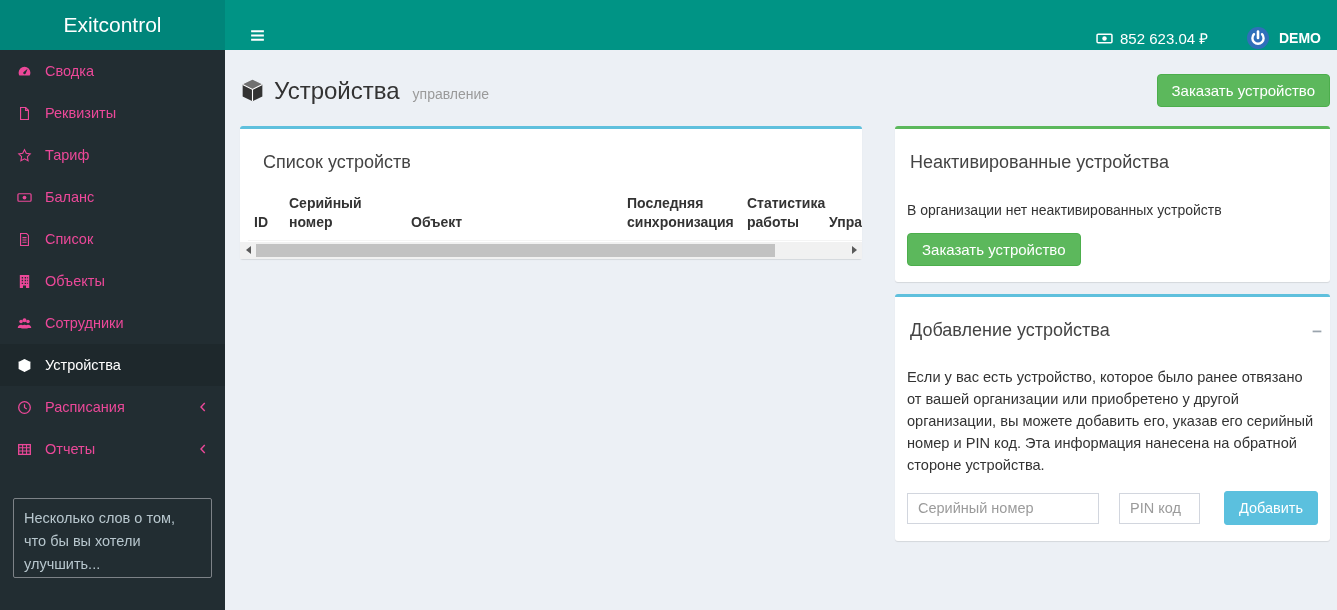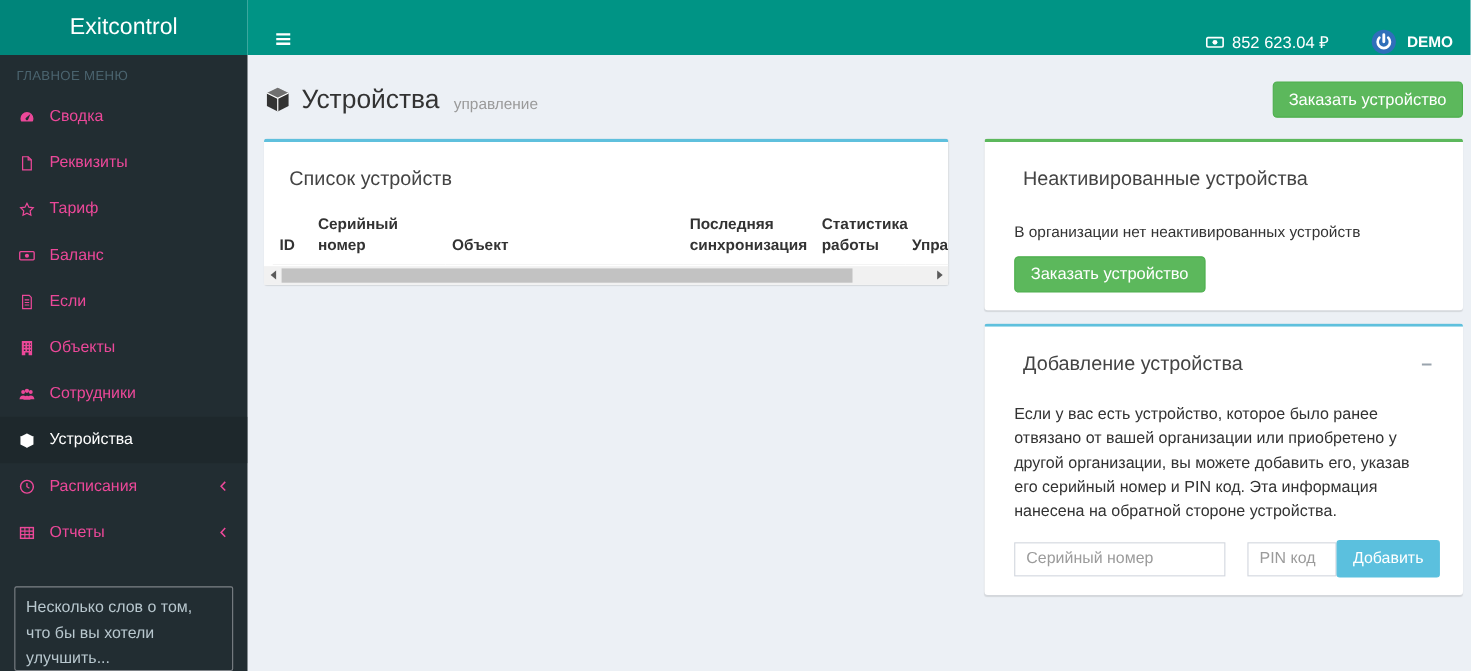--- a/index.html
+++ b/index.html
@@ -66,22 +66,22 @@
 
   .hscroll{height:17px;background:#f1f1f1;display:flex;align-items:center;margin-top:1px}
   .hs-arrow{width:16px;height:100%;display:flex;align-items:center;justify-content:center;cursor:pointer}
   .tri-l{width:0;height:0;border-top:4px solid transparent;border-bottom:4px solid transparent;border-right:5px solid #5a5a5a}
   .tri-r{width:0;height:0;border-top:4px solid transparent;border-bottom:4px solid transparent;border-left:5px solid #5a5a5a}
   .hs-track{flex:1;height:100%;position:relative}
   .hs-thumb{position:absolute;left:0;top:2px;height:13px;width:88%;background:#c2c2c2;cursor:pointer}
 
   
   .right-col{width:435px;flex:none;display:flex;flex-direction:column;gap:12px}
-  .panel-body{padding:4px 27px 16px}
-  .panel-head{display:flex;align-items:center;padding:12px 24px 0}
+  .panel-body{padding:4px 12px 16px}
+  .panel-head{display:flex;align-items:center;padding:12px 4px 0}
   .panel-head .panel-title{padding:0}
   .collapse-btn{margin-left:auto;background:none;border:none;color:#9aa4ad;font-size:14px;cursor:pointer;padding:2px}
   .muted-msg{font-size:14px;color:#333;margin:14px 0 15px}
   .desc{font-size:14.6px;line-height:1.5;color:#333;margin:11px 0 15px}
   .form-row{display:flex;align-items:center}
   .inp{border:1px solid #d2d6de;border-radius:0;height:31px;padding:6px 10px;font-size:14.5px;color:#555;font-family:"Liberation Sans",sans-serif}
   .inp::placeholder{color:#9b9b9b;opacity:1}
   .inp-serial{width:192px}
   .inp-pin{width:81px;margin-left:20px}
   .btn-add{margin-left:auto;background:var(--add-btn);border:1px solid var(--add-btn);color:#fff;font-size:14.5px;height:34px;padding:0 14px;border-radius:3px}
@@ -118,21 +118,20 @@
               </svg>
             </span>
           <span>DEMO</span>
         </div>
       </div>
     </div>
   </header>
 
   <div class="layout">
     <aside class="sidebar">
-      <div class="section-label">ГЛАВНОЕ МЕНЮ</div>
       <ul class="menu">
           <li class="menu-item">
             <span class="icon">
               <svg viewBox="0 0 16 16">
                 <path fill="currentColor" d="M8 3A6.3 6.3 0 0 0 1.7 9.3c0 1.1.3 2.1.8 3h11c.5-.9.8-1.9.8-3A6.3 6.3 0 0 0 8 3zm1 7.4a1.35 1.35 0 1 1-1.9-1.9L11.3 5 9.4 9.9c-.1.2-.2.4-.4.5z"></path>
               </svg>
             </span>
             <span>Сводка</span>
           </li>
           <li class="menu-item">
@@ -161,21 +160,21 @@
             </span>
             <span>Баланс</span>
           </li>
           <li class="menu-item">
             <span class="icon">
               <svg viewBox="0 0 16 16">
                 <path fill="none" stroke="currentColor" stroke-width="1.2" d="M3.8 1.6h6.4l2 2v10.8H3.8z"></path>
                 <path fill="none" stroke="currentColor" stroke-width="1.1" d="M5.8 6h4.4M5.8 8.5h4.4M5.8 11h4.4"></path>
               </svg>
             </span>
-            <span>Если</span>
+            <span>Список</span>
           </li>
           <li class="menu-item">
             <span class="icon">
               <svg viewBox="0 0 16 16">
                 <path fill="currentColor" fill-rule="evenodd" d="M3 1h10v14H9.6v-2.8H6.4V15H3V1zm2 2.2v1.5h1.5V3.2H5zm3.2 0v1.5h1.5V3.2H8.2zm-3.2 3v1.5h1.5V6.2H5zm3.2 0v1.5h1.5V6.2H8.2zM5 9.2v1.5h1.5V9.2H5zm3.2 0v1.5h1.5V9.2H8.2zM11 3.2v1.5h.8V3.2H11zm0 3v1.5h.8V6.2H11zm0 3v1.5h.8V9.2H11z"></path>
               </svg>
             </span>
             <span>Объекты</span>
           </li>
           <li class="menu-item">

